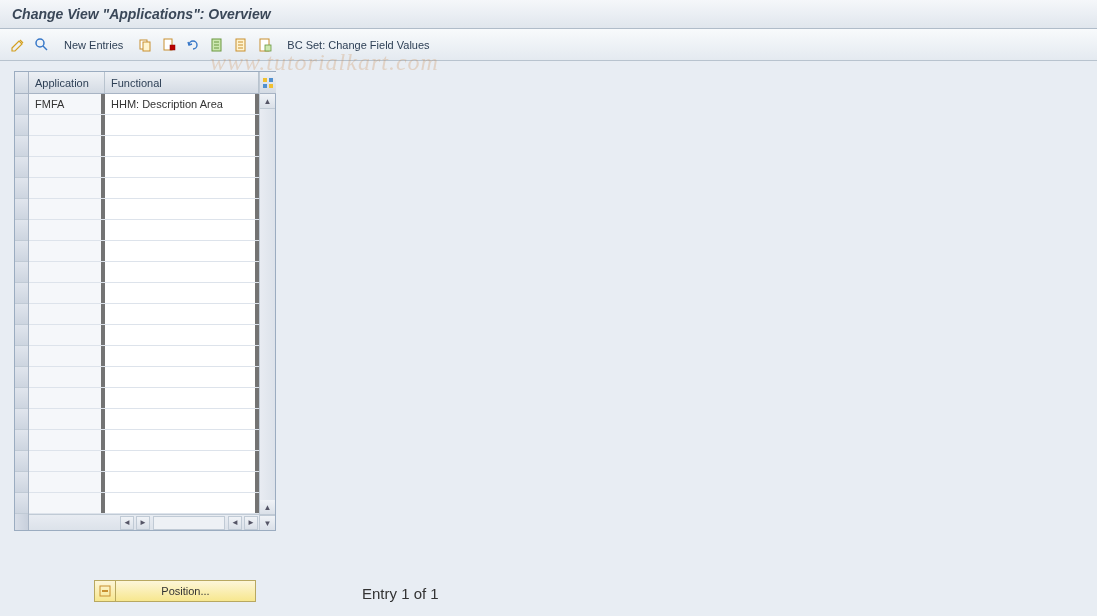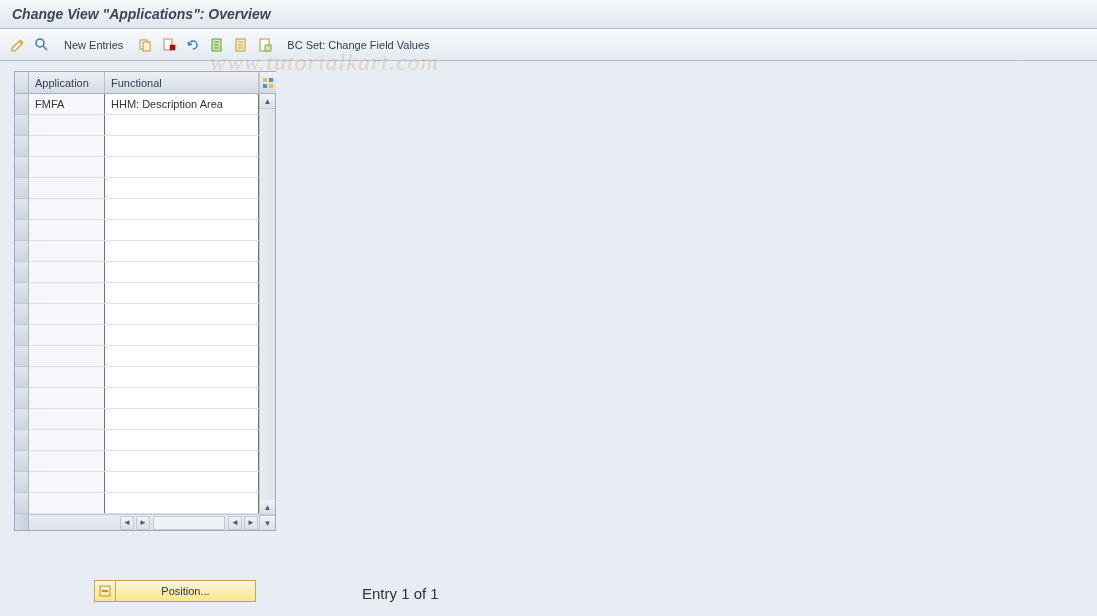--- a/index.html
+++ b/index.html
@@ -123,21 +123,21 @@
       justify-content: center;
       background: linear-gradient(to bottom, #eef1f5, #d4dbe4);
     }
     .data-row {
       display: flex;
       height: 21px;
       border-bottom: 1px solid #dde3eb;
     }
     .data-cell {
       padding: 3px 6px;
-      border-right: 1px solid #737373;
+      border-right: 4px solid #737373;
       font-size: 11px;
       color: #333;
       display: flex;
       align-items: center;
     }
     .data-cell.app-cell {
       width: 76px;
       background: #f5f7fa;
     }
     .data-cell.desc-cell {

